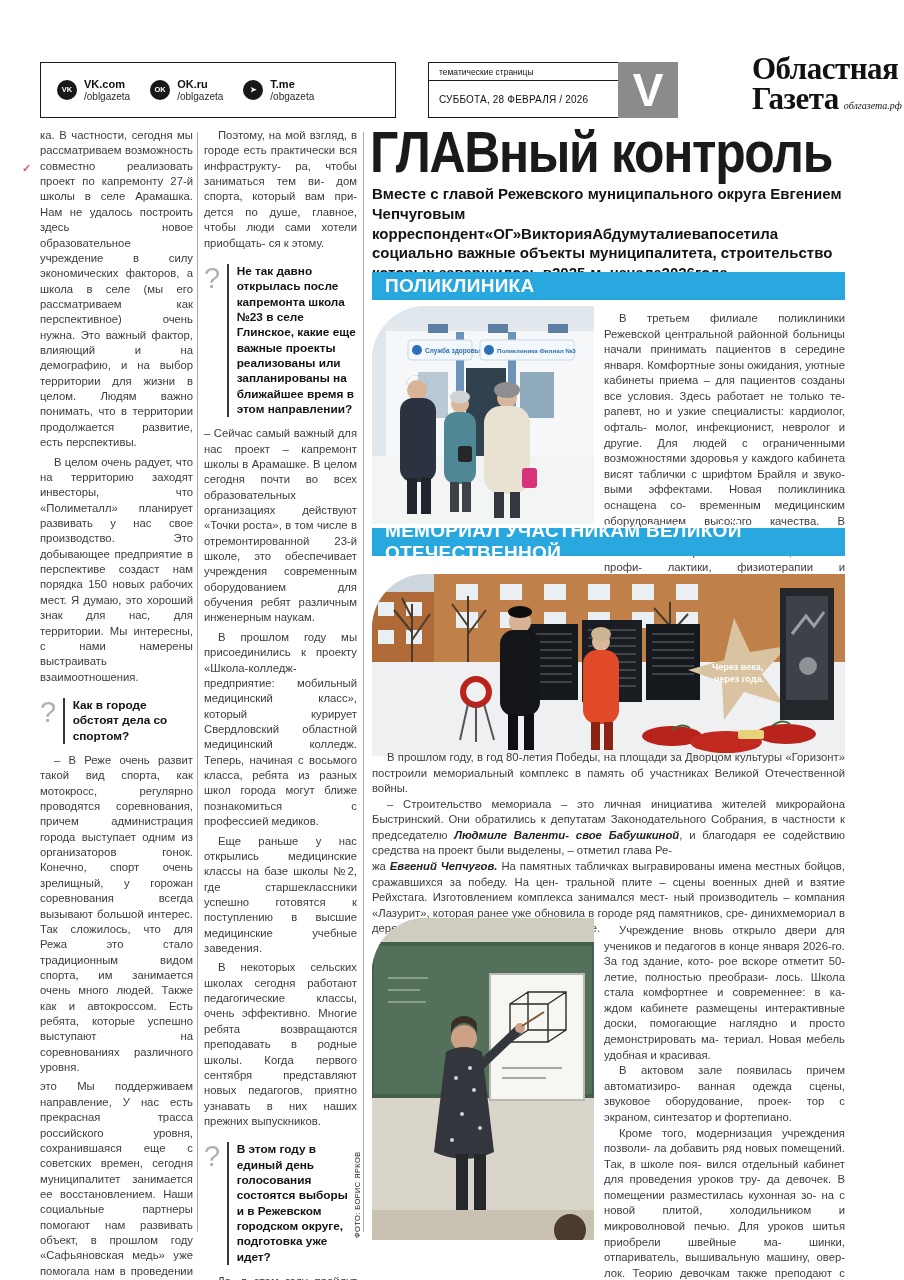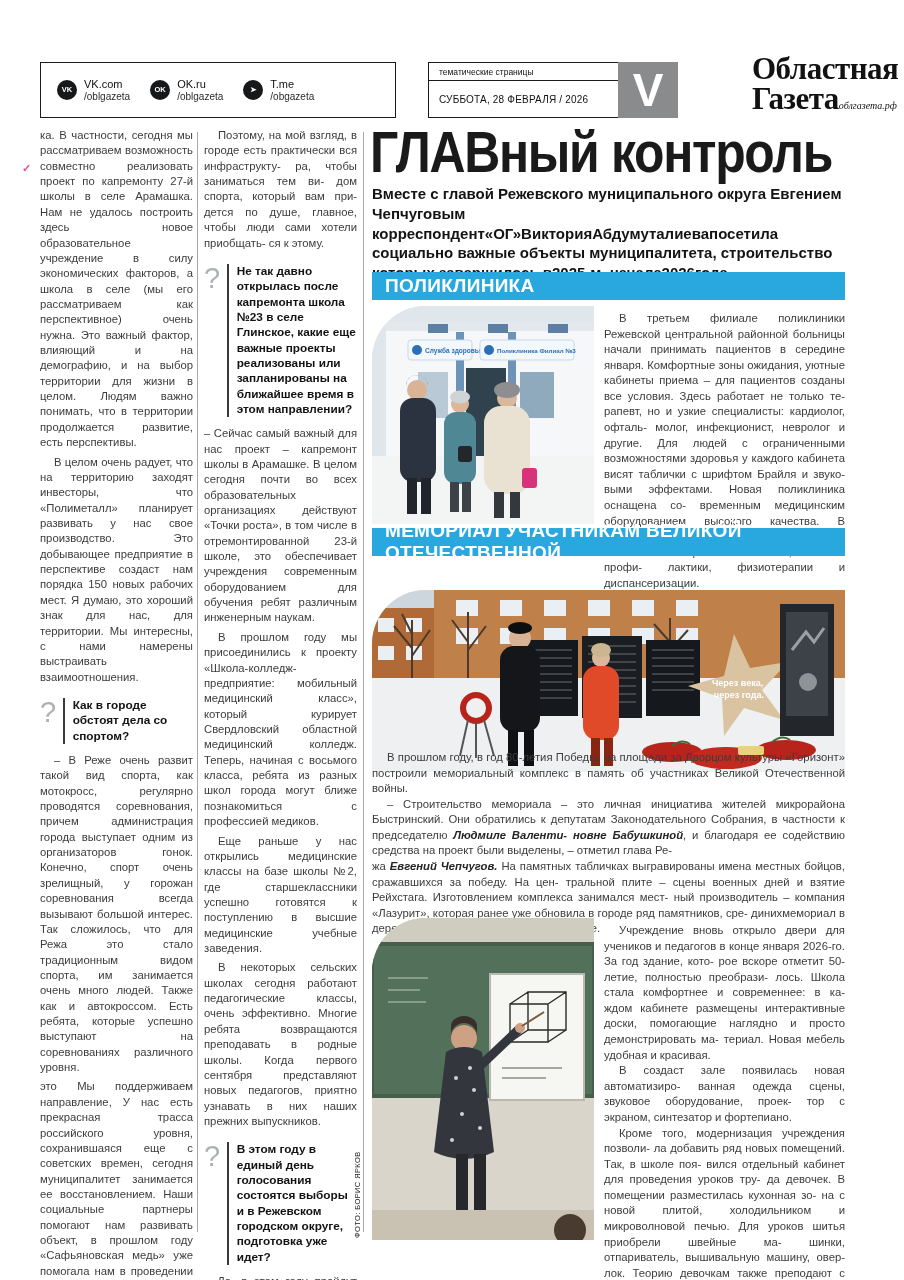--- a/index.html
+++ b/index.html
@@ -7,30 +7,30 @@
   #page{position:relative;width:904px;height:1280px;background:#fff;overflow:hidden;
         font-family:"Liberation Sans",sans-serif;color:#3c3c3c}
 
   
   .hbox{position:absolute;border:1.5px solid #1c1c1c;background:#fff}
   .social{left:40px;top:62px;width:356px;height:56px;display:flex;align-items:center;gap:20px;padding:0 16px}
   .soc{display:flex;align-items:center;gap:7px}
   .soc .ic{width:20px;height:20px;border-radius:50%;background:#17181a;color:#fff;display:flex;
            align-items:center;justify-content:center;font-size:7.5px;font-weight:bold;flex:0 0 auto}
   .soc .txt{display:flex;flex-direction:column;line-height:1.15}
-  .soc .net{font-weight:normal;font-size:11px;color:#101010}
+  .soc .net{font-weight:bold;font-size:11px;color:#101010}
   .soc .hd{font-size:10px;color:#2a2a2a}
   .datebox{left:428px;top:62px;width:195px;height:56px;display:flex;flex-direction:column}
   .datebox .row1{font-size:8.5px;padding:4px 10px 3px;border-bottom:1.5px solid #1c1c1c;color:#111}
   .datebox .row2{flex:1;display:flex;align-items:center;padding:0 10px;font-size:10px;color:#101010;letter-spacing:.2px}
   .vbox{position:absolute;left:618px;top:62px;width:60px;height:56px;background:#8a8b8d;color:#fff;
         font-size:46px;font-weight:bold;display:flex;align-items:center;justify-content:center}
   .masthead{position:absolute;left:752px;top:54px;font-family:"Liberation Serif",serif;font-weight:bold;
             color:#121212;font-size:31px;line-height:.98;letter-spacing:-.5px}
-  .masthead .site{font-size:10px;font-style:italic;font-weight:normal;letter-spacing:0}
+  .masthead .site{font-size:10px;font-style:italic;font-weight:normal;margin-left:5px;letter-spacing:0}
 
   
   .headline{position:absolute;left:370px;top:118px;font-size:58px;font-weight:bold;color:#1a1a1a;
             letter-spacing:-1.5px;white-space:nowrap;transform:scaleX(.86);transform-origin:0 0}
   .standfirst{position:absolute;left:372px;top:184px;width:478px;font-size:15px;font-weight:bold;
               color:#141414;line-height:1.32;text-align:left}
 
   
   .col{position:absolute;top:128px;width:153px;font-size:11.3px;line-height:1.36;text-align:justify}
   .col1{left:40px}.col2{left:204px}
@@ -201,21 +201,21 @@
 
   <div class="sectxt" style="left:604px;top:311px;width:241px">
     <div>
         <p>В третьем филиале поликлиники Режевской центральной районной больницы начали принимать пациентов в середине января. Комфортные зоны ожидания, уютные кабинеты приема – для пациентов созданы все условия. Здесь работает не только те- рапевт, но и узкие специалисты: кардиолог, офталь- молог, инфекционист, невролог и другие. Для людей с ограниченными возможностями здоровья у каждого кабинета висят таблички с шрифтом Брайля и звуко- выми эффектами. Новая поликлиника оснащена со- временным медицинским оборудованием высокого качества. В помещениях предусмотрели диагностиче- ский блок с аппаратами УЗИ и ЭКГ, кабинеты профи- лактики, физиотерапии и диспансеризации.</p>
         <p>До поликлиники сегодня горожан довозит авто- бус, сейчас администрация рассматривает вопрос обустройства рядом полноценного остановочного комплекса.</p>
       </div>
   </div>
 
   <div class="banner" style="top:528px">МЕМОРИАЛ УЧАСТНИКАМ ВЕЛИКОЙ ОТЕЧЕСТВЕННОЙ</div>
 
-  <div class="photo" style="left:372px;top:590px;width:473px;height:182px">
+  <div class="photo" style="left:372px;top:574px;width:473px;height:182px">
     <svg width="473" height="182" viewBox="0 0 473 182">
       <rect width="473" height="182" fill="#cdd6dc"></rect>
       <rect x="0" y="18" width="62" height="70" fill="#b06a38"></rect>
       <rect x="62" y="0" width="411" height="88" fill="#c08049"></rect>
       <g fill="#e9eff3">
         <rect x="84" y="10" width="22" height="16"></rect>
           <rect x="128" y="10" width="22" height="16"></rect>
         <rect x="172" y="10" width="22" height="16"></rect>
           <rect x="216" y="10" width="22" height="16"></rect>
         <rect x="260" y="10" width="22" height="16"></rect>
@@ -279,21 +279,21 @@
         <ellipse cx="354" cy="168" rx="36" ry="11" fill="#c32a1f"></ellipse>
         <ellipse cx="414" cy="160" rx="30" ry="10" fill="#b8241c"></ellipse>
         <rect x="366" y="156" width="26" height="9" rx="2" fill="#e8d27a"></rect>
         <path d="M300,156 q10,-8 18,-2 M400,152 q10,-8 18,-2" stroke="#3f6b3a" stroke-width="2" fill="none"></path>
       </g>
     </svg>
   </div>
 
   <div class="sectxt" style="left:372px;top:750px;width:473px">
     <p>В прошлом году, в год 80-летия Победы, на площади за Дворцом культуры «Горизонт» построили мемориальный комплекс в память об участниках Великой Отечественной войны.</p>
-    <p><span>– Строительство мемориала – это личная инициатива жителей микрорайона Быстринский. Они обратились к депутатам Законодательного Собрания, в частности к председателю </span><span class="name">Людмиле Валенти- новне Бабушкиной</span><span>, и благодаря ее содействию средства на проект были выделены, – отметил глава Ре-</span></p>
+    <p><span>– Строительство мемориала – это личная инициатива жителей микрорайона Быстринский. Они обратились к депутатам Законодательного Собрания, в частности к председателю </span><span class="name">Людмиле Валенти- свое Бабушкиной</span><span>, и благодаря ее содействию средства на проект были выделены, – отметил глава Ре-</span></p>
     <p class="noind"><span>жа </span><span class="name">Евгений Чепчугов.</span><span> На памятных табличках выгравированы имена местных бойцов, сражавшихся за победу. На цен- тральной плите – сцены военных дней и взятие Рейхстага. Изготовлением комплекса занимался мест- ный производитель – компания «Лазурит», которая ранее уже обновила в городе ряд памятников, сре- динихмемориал в деревнеСоколово, а такжев селе Глинское.</span></p>
   </div>
 
 
   <div class="photo" style="left:372px;top:918px;width:222px;height:322px">
     <svg width="222" height="322" viewBox="0 0 222 322">
       <rect width="222" height="322" fill="#d9d5ca"></rect>
       <rect width="222" height="26" fill="#cfccc0"></rect>
       <rect x="0" y="26" width="222" height="152" fill="#53705a"></rect>
       <rect x="0" y="26" width="222" height="152" fill="none" stroke="#465e4c" stroke-width="4"></rect>
@@ -324,19 +324,19 @@
       <rect y="292" width="222" height="30" fill="#c9c2b2"></rect>
       <circle cx="198" cy="312" r="16" fill="#4a3b30"></circle>
     </svg>
   </div>
 
   <div class="credit">ФОТО: БОРИС ЯРКОВ</div>
 
   <div class="sectxt" style="left:604px;top:923px;width:241px">
     <div>
         <p>Учреждение вновь открыло двери для учеников и педагогов в конце января 2026-го. За год здание, кото- рое вскоре отметит 50-летие, полностью преобрази- лось. Школа стала комфортнее и современнее: в ка- ждом кабинете размещены интерактивные доски, помогающие наглядно и просто демонстрировать ма- териал. Новая мебель удобная и красивая.</p>
-        <p>В создаст зале появилась новая автоматизиро- ванная одежда сцены, звуковое оборудование, проек- тор с экраном, синтезатор и фортепиано.</p>
+        <p>В актовом зале появилась причем автоматизиро- ванная одежда сцены, звуковое оборудование, проек- тор с экраном, синтезатор и фортепиано.</p>
         <p>Кроме того, модернизация учреждения позволи- ла добавить ряд новых помещений. Так, в школе поя- вился отдельный кабинет для проведения уроков тру- да девочек. В помещении разместилась кухонная зо- на с новой плитой, холодильником и микроволновой печью. Для уроков шитья приобрели швейные ма- шинки, отпариватель, вышивальную машину, овер- лок. Теорию девочкам также преподают с помощью нового интерактивного оборудования. Преобразился и кабинет технологии для мальчиков, где установили новый токарный и фрезерный станки.</p>
       </div>
 
   </div>
 
 </div>
 
 </body></html>

